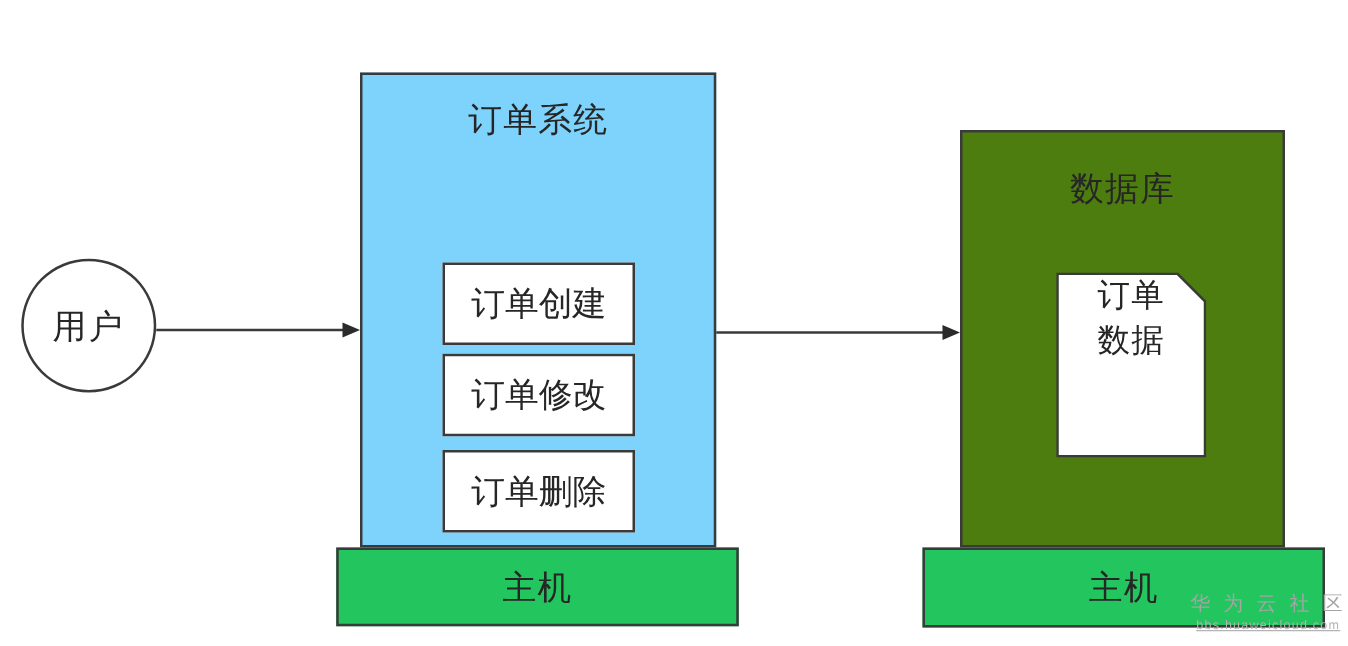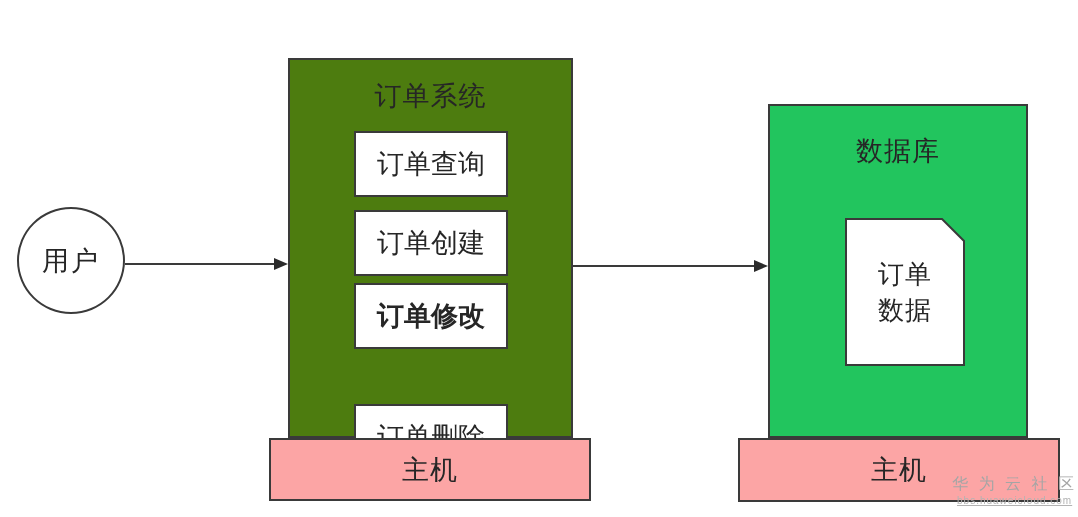--- a/index.html
+++ b/index.html
@@ -43,21 +43,21 @@
   .arrow-2 { left: 572px; top: 255px; }
 
   
   .order-system {
     position: absolute;
     left: 288px;
     top: 58px;
     width: 285px;
     height: 380px;
     border: 2px solid #3a3a3a;
-    background: #4d7c0f;
+    background: #7dd3fc;
     padding-left: 44px;
   }
   .box-title {
     position: absolute;
     left: 0;
     width: 100%;
     text-align: center;
     font-size: 27px;
     letter-spacing: 1px;
     line-height: 34px;
@@ -71,46 +71,46 @@
     height: 66px;
     border: 2px solid #3a3a3a;
     background: #ffffff;
     display: flex;
     align-items: center;
     justify-content: center;
     font-size: 27px;
   }
   .module-1 { top: 71px; }
   .module-2 { top: 150px; text-align: right; }
-  .module-3 { top: 223px; font-weight: bold; }
-  .module-4 { top: 300px; margin-top: 44px; }
+  .module-3 { top: 223px; }
+  .module-4 { top: 300px; }
 
   
   .host {
     position: absolute;
     border: 2px solid #3a3a3a;
-    background: #fca5a5;
+    background: #22c55e;
     display: flex;
     align-items: center;
     justify-content: center;
     font-size: 27px;
     letter-spacing: 1px;
   }
   .host-1 { left: 269px; top: 438px; width: 322px; height: 63px; }
   .host-2 { left: 738px; top: 438px; width: 322px; height: 64px; }
 
   
   .database {
     position: absolute;
     left: 768px;
     top: 104px;
     width: 260px;
     height: 334px;
     border: 2px solid #3a3a3a;
-    background: #22c55e;
+    background: #4d7c0f;
   }
   .database .box-title { top: 28px; }
 
   
   .doc-shape {
     position: absolute;
     left: 75px;
     top: 112px;
     width: 120px;
     height: 148px;
@@ -119,21 +119,20 @@
   .doc-shape svg polygon { fill: #ffffff; stroke: #3a3a3a; stroke-width: 2; }
   .doc-label {
     position: absolute;
     left: 0;
     top: 0;
     width: 100%;
     height: 100%;
     display: flex;
     flex-direction: column;
     align-items: center;
-    justify-content: center;
     font-size: 26px;
     line-height: 36px;
     letter-spacing: 1px;
   }
 
   
   .watermark {
     position: absolute;
     right: 1px;
     top: 474px;
@@ -165,23 +164,20 @@
     <span>用户</span>
   </div>
 
   <svg class="arrow arrow-1" width="166" height="22" viewBox="0 0 166 22">
     <line x1="2" y1="11" x2="153" y2="11"></line>
     <polygon points="151,5 165,11 151,17"></polygon>
   </svg>
 
   <div class="order-system">
     <div class="box-title">订单系统</div>
-    <div class="module module-1">
-      <span>订单查询</span>
-    </div>
     <div class="module module-2">
       <span>订单创建</span>
     </div>
     <div class="module module-3">
       <span>订单修改</span>
     </div>
     <div class="module module-4">
       <span>订单删除</span>
     </div>
   </div>

